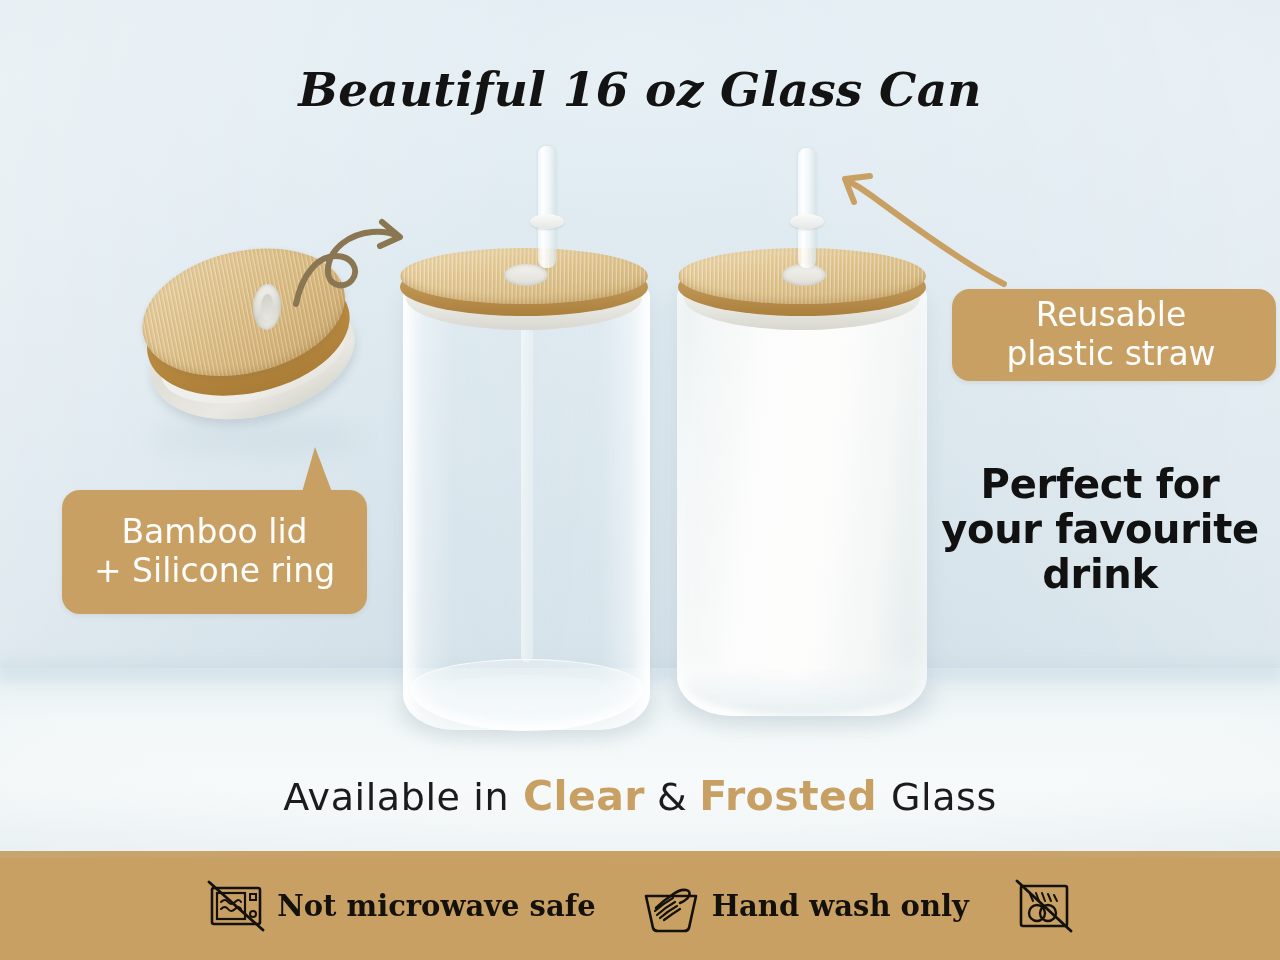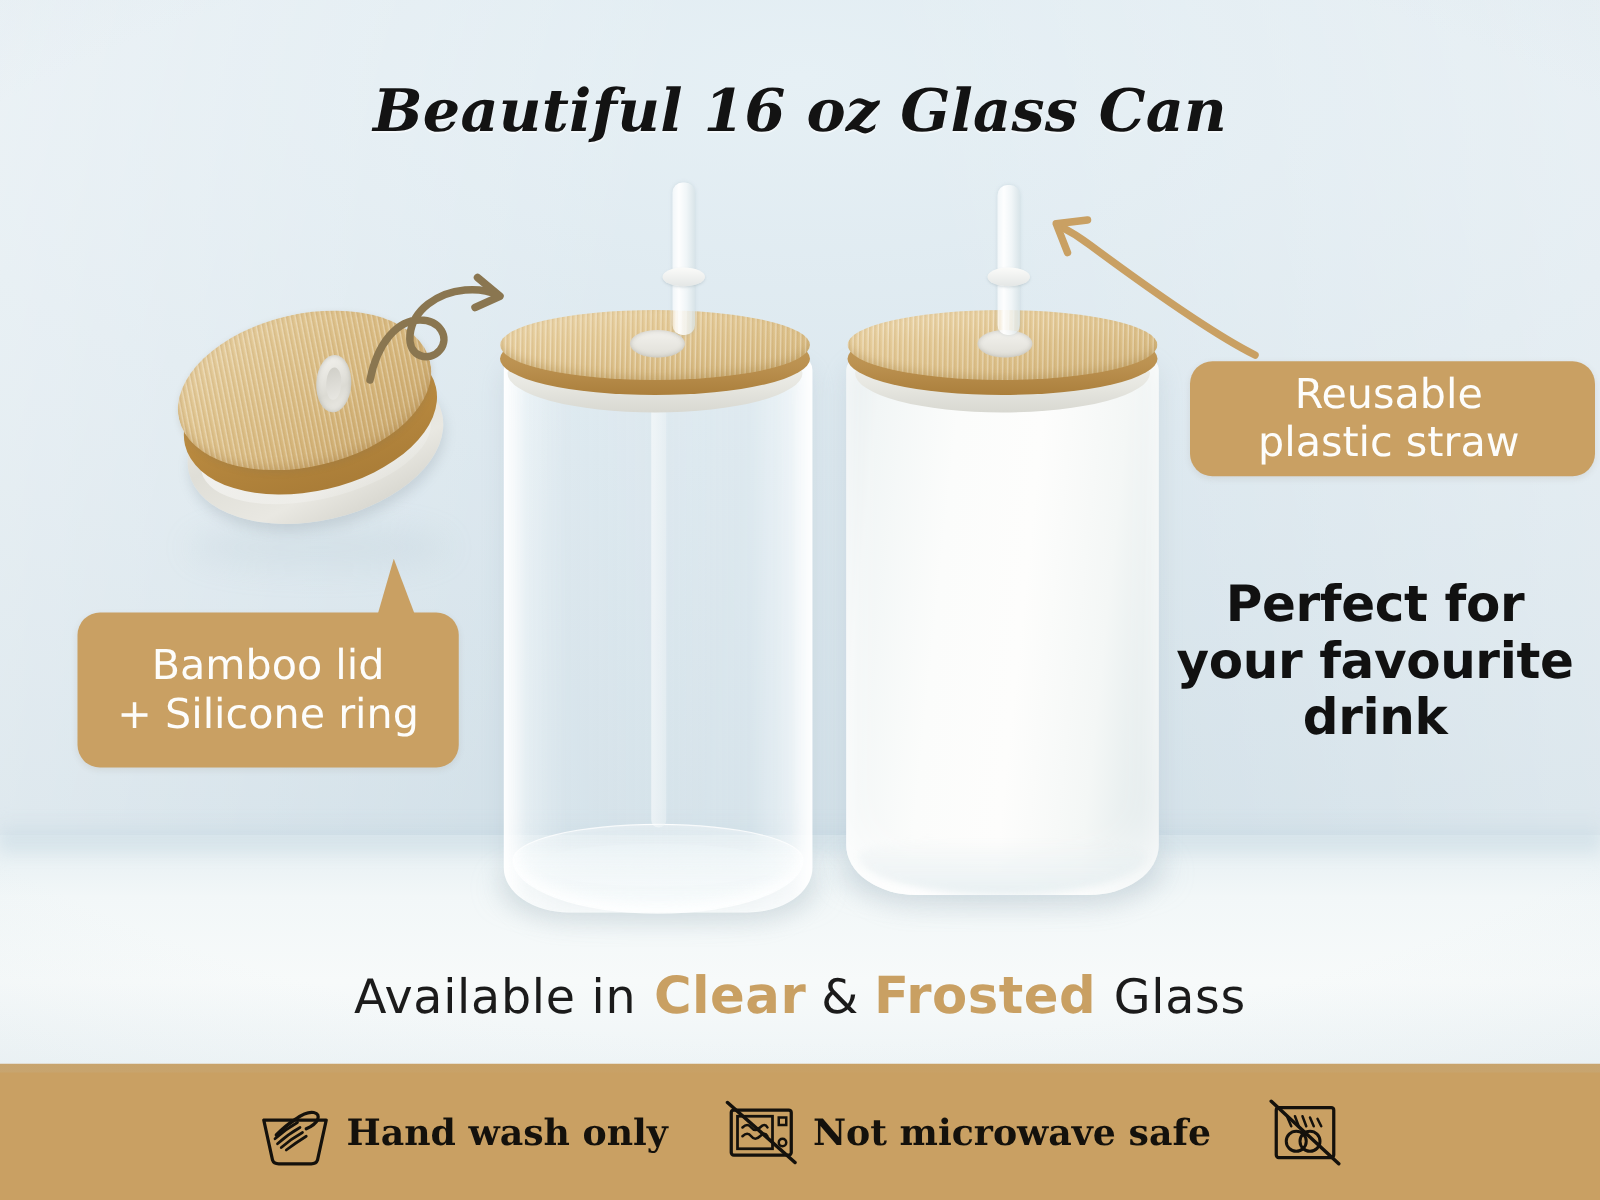--- a/index.html
+++ b/index.html
@@ -446,45 +446,45 @@
   </div>
 
   <div class="available">
     <span>Available in</span><span class="sp"></span><span class="hl">Clear</span><span class="amp">&amp;</span><span class="hl">Frosted</span><span class="sp"></span><span>Glass</span>
   </div>
 
   <div class="carebar">
 
     <div class="care-item">
       <svg class="care-icon" width="58" height="56" viewBox="0 0 58 56">
-        <path d="M4 18 L54 18 L47 50 Q46 53 42 53 L16 53 Q12 53 11 50 Z" fill="none" stroke="#14110C" stroke-width="2.6" stroke-linejoin="round"></path>
-        <path d="M14 30 Q22 22 30 17 Q38 11 44 12 Q49 13 47 18 Q45 22 38 25" fill="none" stroke="#14110C" stroke-width="2.6" stroke-linecap="round" stroke-linejoin="round"></path>
-        <path d="M13 33 Q22 25 31 20" fill="none" stroke="#14110C" stroke-width="2.2" stroke-linecap="round"></path>
-        <path d="M15 37 Q24 29 33 24" fill="none" stroke="#14110C" stroke-width="2.2" stroke-linecap="round"></path>
-        <path d="M18 40 Q26 33 35 28" fill="none" stroke="#14110C" stroke-width="2.2" stroke-linecap="round"></path>
-        <path d="M22 42 Q30 36 38 31" fill="none" stroke="#14110C" stroke-width="2.2" stroke-linecap="round"></path>
-      </svg>
-      <span class="care-label">Hand wash only</span>
-    </div>
-
-    <div class="care-item">
-      <svg class="care-icon" width="58" height="56" viewBox="0 0 58 56">
         <rect x="5" y="10" width="48" height="36" rx="2" fill="none" stroke="#14110C" stroke-width="2.6"></rect>
         <rect x="10" y="15" width="28" height="26" fill="none" stroke="#14110C" stroke-width="2.2"></rect>
         <rect x="43" y="16" width="6" height="6" fill="none" stroke="#14110C" stroke-width="2"></rect>
         <circle cx="46" cy="36" r="3" fill="none" stroke="#14110C" stroke-width="2"></circle>
         <path d="M14 24 q4 -4 7 0 t7 0 t6 0" fill="none" stroke="#14110C" stroke-width="2" stroke-linecap="round"></path>
         <path d="M14 31 q4 -4 7 0 t7 0 t6 0" fill="none" stroke="#14110C" stroke-width="2" stroke-linecap="round"></path>
         <line x1="2" y1="4" x2="56" y2="52" stroke="#14110C" stroke-width="2.8" stroke-linecap="round"></line>
       </svg>
       <span class="care-label">Not microwave safe</span>
     </div>
 
     <div class="care-item">
       <svg class="care-icon" width="58" height="56" viewBox="0 0 58 56">
+        <path d="M4 18 L54 18 L47 50 Q46 53 42 53 L16 53 Q12 53 11 50 Z" fill="none" stroke="#14110C" stroke-width="2.6" stroke-linejoin="round"></path>
+        <path d="M14 30 Q22 22 30 17 Q38 11 44 12 Q49 13 47 18 Q45 22 38 25" fill="none" stroke="#14110C" stroke-width="2.6" stroke-linecap="round" stroke-linejoin="round"></path>
+        <path d="M13 33 Q22 25 31 20" fill="none" stroke="#14110C" stroke-width="2.2" stroke-linecap="round"></path>
+        <path d="M15 37 Q24 29 33 24" fill="none" stroke="#14110C" stroke-width="2.2" stroke-linecap="round"></path>
+        <path d="M18 40 Q26 33 35 28" fill="none" stroke="#14110C" stroke-width="2.2" stroke-linecap="round"></path>
+        <path d="M22 42 Q30 36 38 31" fill="none" stroke="#14110C" stroke-width="2.2" stroke-linecap="round"></path>
+      </svg>
+      <span class="care-label">Hand wash only</span>
+    </div>
+
+    <div class="care-item">
+      <svg class="care-icon" width="58" height="56" viewBox="0 0 58 56">
         <rect x="6" y="8" width="46" height="40" rx="2" fill="none" stroke="#14110C" stroke-width="2.6"></rect>
         <path d="M15 16 l3 7 M21 15 l3 8 M27 15 l3 8 M33 16 l3 7 M39 17 l3 6" fill="none" stroke="#14110C" stroke-width="2" stroke-linecap="round"></path>
         <circle cx="22" cy="35" r="8" fill="none" stroke="#14110C" stroke-width="2.4"></circle>
         <circle cx="33" cy="35" r="8" fill="none" stroke="#14110C" stroke-width="2.4"></circle>
         <line x1="2" y1="3" x2="56" y2="53" stroke="#14110C" stroke-width="2.8" stroke-linecap="round"></line>
       </svg>
     </div>
 
   </div>
 

